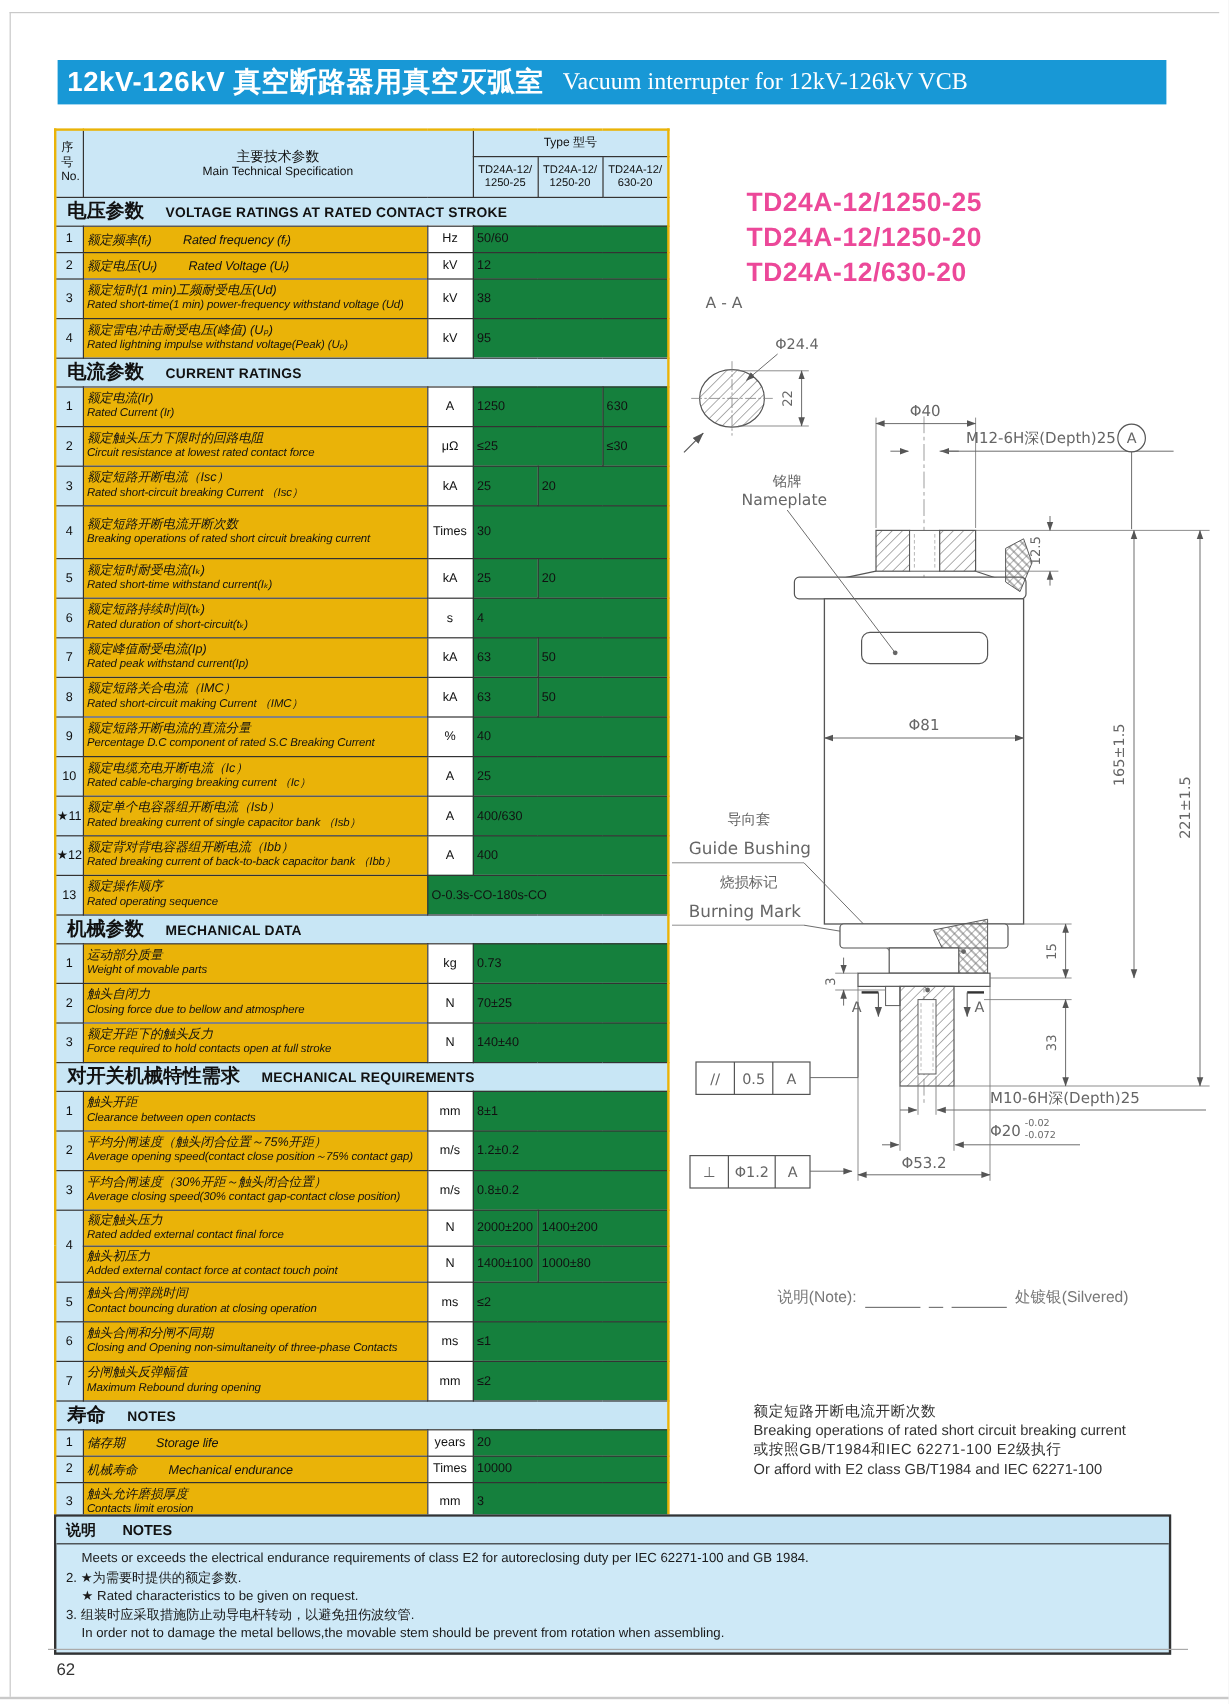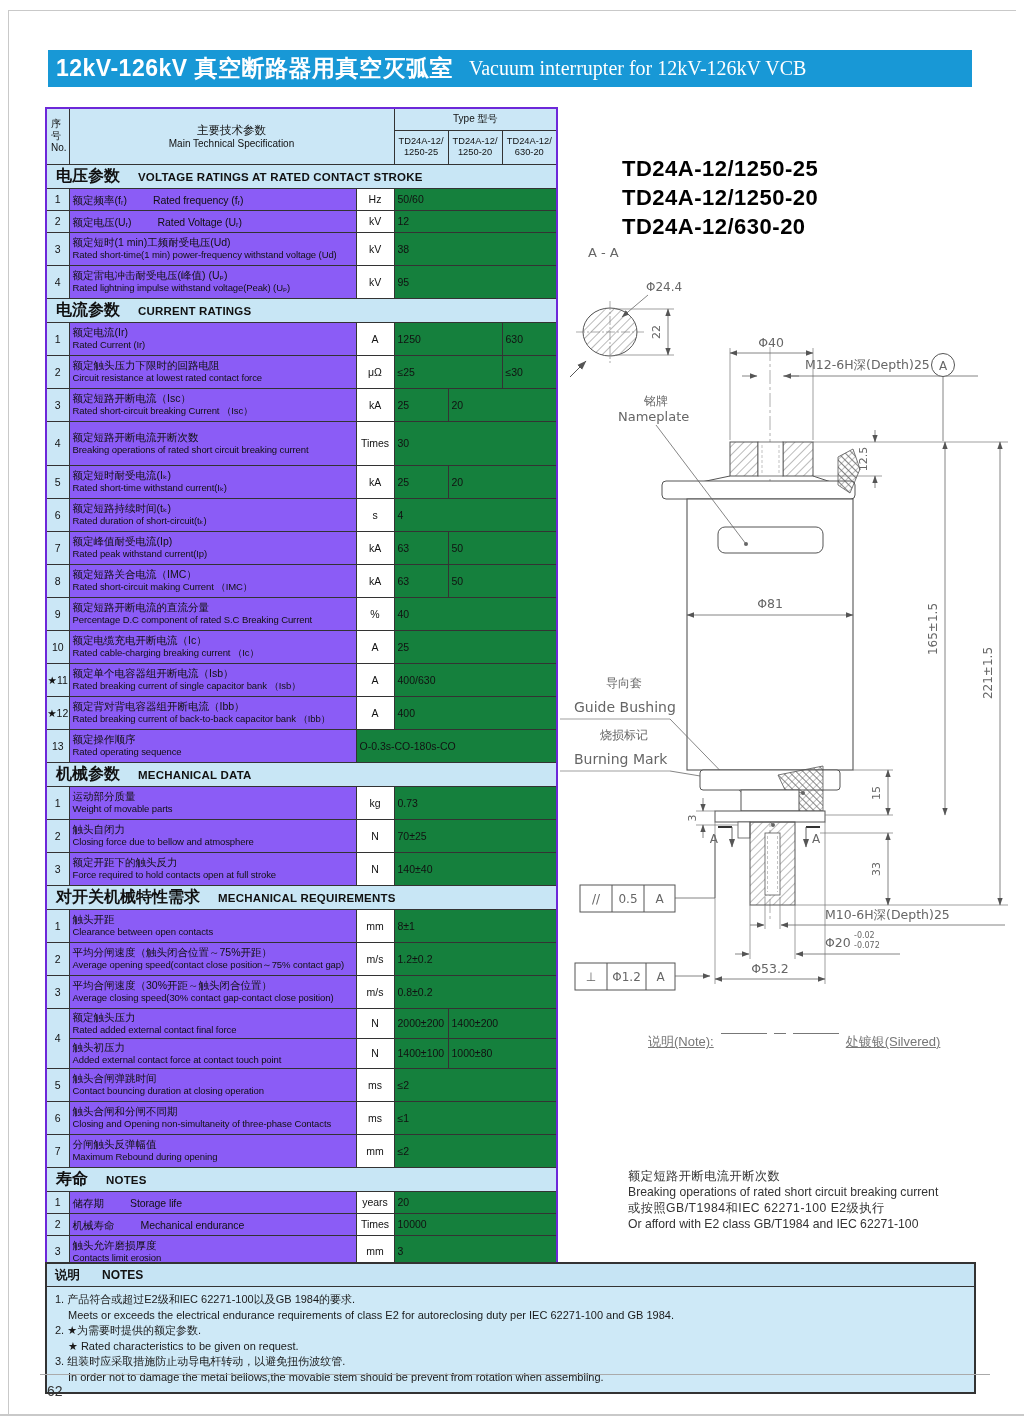--- a/index.html
+++ b/index.html
@@ -9,51 +9,51 @@
 
   
   #titleband{position:absolute;left:48px;top:50px;width:924px;height:37px;background:#1898d6;
              display:flex;align-items:center;}
   #titleband .zh{color:#fff;font-weight:bold;font-size:23px;margin-left:8px;letter-spacing:.5px;white-space:nowrap;}
   #titleband .en{color:#fff;font-family:"Liberation Serif","DejaVu Serif",serif;font-size:20px;margin-left:16px;white-space:nowrap;}
 
   
   #spec{position:absolute;left:45px;top:107px;width:511px;border-collapse:collapse;table-layout:fixed;}
   #spec td,#spec th{border:1px solid #333;padding:1px 3px;font-weight:normal;box-sizing:border-box;}
-  #spec{border:2px solid #6d28d9;}
+  #spec{border:2px solid #eab308;}
   #spec thead td{background:#cbe7f6;text-align:center;}
   .hno{font-size:10px;text-align:left!important;padding-left:4px!important;line-height:12px;}
   .hspec .zh{display:block;font-size:11.5px;}
   .hspec .en{display:block;font-size:10px;}
   .htype{font-size:10px;height:22px;margin-top:14px;}
   .hmodel{font-size:9.3px;line-height:11px;height:34px;}
   tr.sec td{background:#c8e6f5;text-align:left;height:21px;border-left:2px solid #222;border-right:2px solid #222;}
   tr.sec .sz{font-size:16px;font-weight:bold;margin-left:6px;}
   tr.sec .se{font-size:11.5px;font-weight:bold;margin-left:18px;letter-spacing:.2px;}
   #spec td.no{background:#cbe7f6;text-align:center;font-size:10.5px;padding:0;}
-  #spec td.desc{background:#8b5cf6;overflow:hidden;}
+  #spec td.desc{background:#eab308;overflow:hidden;font-style:italic;}
   #spec td.desc .zh{display:block;font-size:10.5px;line-height:13px;white-space:nowrap;}
   #spec td.desc .en{display:block;font-size:9.5px;line-height:12px;white-space:nowrap;letter-spacing:-.1px;}
   #spec td.desc.inline .zh{display:inline;}
   #spec td.desc.inline .en{display:inline;margin-left:26px;font-size:10.5px;}
   #spec td.unit{background:#fff;text-align:center;font-size:10.5px;}
   #spec td.val{background:#15803d;font-size:10.5px;margin-top:32px;}
   tr.h1 td{height:22px;}
   tr.h2 td{height:33px;}
   tr.h2s td{height:30px;}
   tr.h3 td{height:44px;}
 
   
   #panel{position:absolute;left:560px;top:140px;width:464px;height:1160px;}
   #models{position:absolute;left:62px;top:14px;font-weight:bold;font-size:22px;line-height:29px;
-          color:#000000;letter-spacing:.5px;white-space:nowrap;}
+          color:#ec4899;letter-spacing:.5px;white-space:nowrap;}
   #dwg{position:absolute;left:0;top:95px;}
   #dwg text{font-family:"DejaVu Sans","Liberation Sans",sans-serif;fill:#666;}
-  .notesline{position:absolute;left:88px;top:893px;display:flex;align-items:flex-start;gap:7px;
-             color:#777;font-size:13px;white-space:nowrap;text-decoration:underline;}
+  .notesline{position:absolute;left:88px;top:932px;display:flex;align-items:flex-end;gap:7px;
+             color:#777;font-size:13px;white-space:nowrap;}
   .dashseg{height:0;border-top:1.6px solid #777;}
   #annot{position:absolute;left:68px;top:1028px;color:#333;font-size:12.2px;line-height:16px;white-space:nowrap;}
   #annot .z{letter-spacing:.5px;}
 
   
   #notesbox{position:absolute;left:45px;top:1262px;width:927px;border:2px solid #333;background:#cee9f7;}
   #noteshead{height:22px;background:#c6e4f4;border-bottom:1.5px solid #333;display:flex;align-items:center;}
   #noteshead .zh{font-size:12.5px;font-weight:bold;margin-left:8px;}
   #noteshead .en{font-size:12px;font-weight:bold;margin-left:22px;}
   #notesbody{padding:5px 10px 7px 8px;font-size:11px;line-height:15.5px;color:#1a1a1a;}
@@ -592,21 +592,20 @@
       <div>Or afford with E2 class GB/T1984 and IEC 62271-100</div>
     </div>
   </div>
 
   <div id="notesbox">
     <div id="noteshead">
       <span class="zh">说明</span>
       <span class="en">NOTES</span>
     </div>
     <div id="notesbody">
-        <div>1. 产品符合或超过E2级和IEC 62271-100以及GB 1984的要求.</div>
         <div class="ind">Meets or exceeds the electrical endurance requirements of class E2 for autoreclosing duty per IEC 62271-100 and GB 1984.</div>
         <div>2. ★为需要时提供的额定参数.</div>
         <div class="ind">★ Rated characteristics to be given on request.</div>
         <div>3. 组装时应采取措施防止动导电杆转动，以避免扭伤波纹管.</div>
         <div class="ind">In order not to damage the metal bellows,the movable stem should be prevent from rotation when assembling.</div>
       </div>
   </div>
 
   <div id="footline"></div>
   <div id="pageno">62</div>

